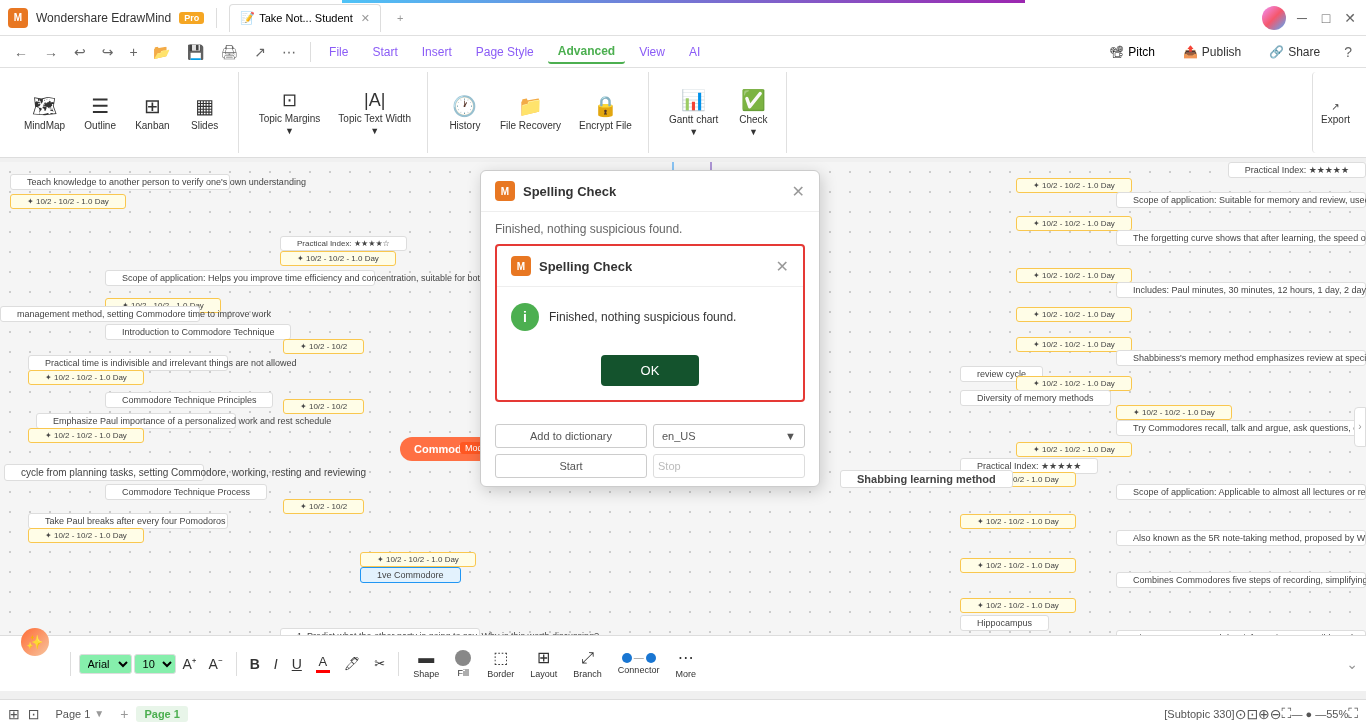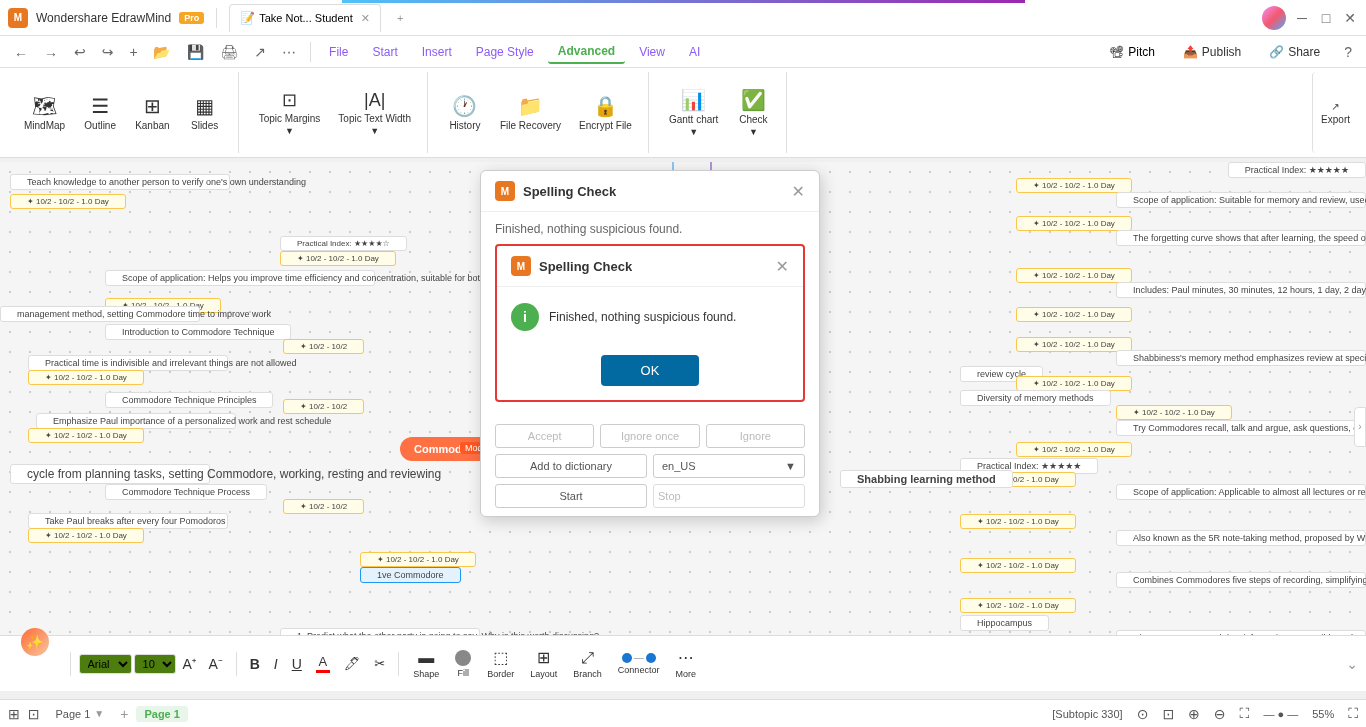--- a/index.html
+++ b/index.html
@@ -179,21 +179,21 @@
       width: 28px; height: 28px; border-radius: 50%;
       background: #4CAF50;
       display: flex; align-items: center; justify-content: center;
       color: white; font-size: 14px; font-weight: bold;
     }
     .info-message { font-size: 12px; color: #333; }
 
     .ok-btn {
       display: block;
       margin: 8px auto 14px;
-      background: #0369a1; color: white;
+      background: #14532d; color: white;
       border: none; border-radius: 4px;
       padding: 8px 40px; font-size: 13px;
       cursor: pointer;
     }
 
     
     .dialog-footer {
       padding: 8px 14px;
     }
     .spell-row {
@@ -270,38 +270,38 @@
     .ft-separator { width: 1px; height: 24px; background: #ddd; margin: 0 4px; }
     .ft-btn {
       display: flex; flex-direction: column; align-items: center; justify-content: center;
       padding: 2px 6px; cursor: pointer; border-radius: 3px; font-size: 9px; color: #333; gap: 2px;
     }
     .ft-icon { font-size: 16px; }
     .ft-label { font-size: 9px; }
     .ft-font-group { display: flex; align-items: center; gap: 2px; }
     .ft-select {
       border: 1px solid #ddd; border-radius: 3px;
-      padding: 2px 4px; font-size: 11px; background: #4d7c0f;
+      padding: 2px 4px; font-size: 11px; background: #86efac;
       cursor: pointer;
     }
     .ft-format-btn {
       padding: 3px 5px; border-radius: 3px; cursor: pointer;
       font-size: 12px; color: #333;
     }
 
     
     .status-bar {
       position: absolute;
       bottom: 0; left: 0; right: 0; height: 28px;
       background: #fff;
       border-top: 1px solid #ddd;
       display: flex; align-items: center; padding: 0 8px; gap: 8px;
       font-size: 11px; color: #555;
     }
-    .status-right { margin-left: auto; display: flex; align-items: center; gap: 14px; text-align: center; }
+    .status-right { margin-left: auto; display: flex; align-items: center; gap: 0; text-align: center; }
 
     .page-tab {
       display: flex; align-items: center; gap: 4px;
       padding: 2px 8px; border-radius: 3px; cursor: pointer;
       background: #e8f5e9; color: #4CAF50; font-weight: 600; font-size: 11px;
     }
     .page-tab-inactive {
       display: flex; align-items: center; gap: 4px;
       padding: 2px 8px; border-radius: 3px; cursor: pointer;
       color: #555; font-size: 11px;
@@ -483,21 +483,21 @@
     <div class="mm-node" style="left:105px;top:222px;max-width:240px;font-size:9px;margin-top:8px;">Commodore Technique Principles</div>
     <div class="mm-node yellow" style="left:283px;top:237px;font-size:8px;">✦ 10/2 - 10/2</div>
 
     <div class="mm-node" style="left:36px;top:251px;max-width:200px;font-size:9px;">Emphasize Paul importance of a personalized work and rest schedule</div>
     <div class="mm-node yellow" style="left:28px;top:266px;font-size:8px;">✦ 10/2 - 10/2 - 1.0 Day</div>
 
     <div class="mm-central" style="left:400px;top:275px;">Commodore lea...</div>
 
     <div class="mod-badge">Mod</div>
 
-    <div class="mm-node" style="left:10px;top:302px;max-width:200px;font-size:12px;">cycle from planning tasks, setting Commodore, working, resting and reviewing</div>
+    <div class="mm-node" style="left:4px;top:302px;max-width:200px;font-size:10px;">cycle from planning tasks, setting Commodore, working, resting and reviewing</div>
 
     <div class="mm-node" style="left:105px;top:322px;max-width:250px;font-size:9px;">Commodore Technique Process</div>
     <div class="mm-node yellow" style="left:283px;top:337px;font-size:8px;">✦ 10/2 - 10/2</div>
 
     <div class="mm-node" style="left:28px;top:351px;max-width:200px;font-size:9px;">Take Paul breaks after every four Pomodoros</div>
     <div class="mm-node yellow" style="left:28px;top:366px;font-size:8px;">✦ 10/2 - 10/2 - 1.0 Day</div>
 
     <div class="mm-node yellow" style="left:360px;top:390px;font-size:8px;">✦ 10/2 - 10/2 - 1.0 Day</div>
     <div class="mm-node blue" style="left:360px;top:405px;font-size:9px;">1ve Commodore</div>
 
@@ -659,25 +659,20 @@
       </div>
       <div class="dialog-inner-body">
         <div class="info-icon">i</div>
         <span class="info-message">Finished, nothing suspicious found.</span>
       </div>
       <button class="ok-btn">OK</button>
     </div>
 
   </div>
   <div class="dialog-footer">
-    <div class="spell-row">
-      <button class="spell-btn disabled">Accept</button>
-      <button class="spell-btn disabled">Ignore once</button>
-      <button class="spell-btn disabled">Ignore</button>
-    </div>
     <div class="dict-row">
       <button class="dict-btn">Add to dictionary</button>
       <div class="lang-select">
         <span>en_US</span>
         <span>▼</span>
       </div>
     </div>
     <div class="start-stop-row">
       <button class="start-btn">Start</button>
       <button class="stop-btn">Stop</button>

